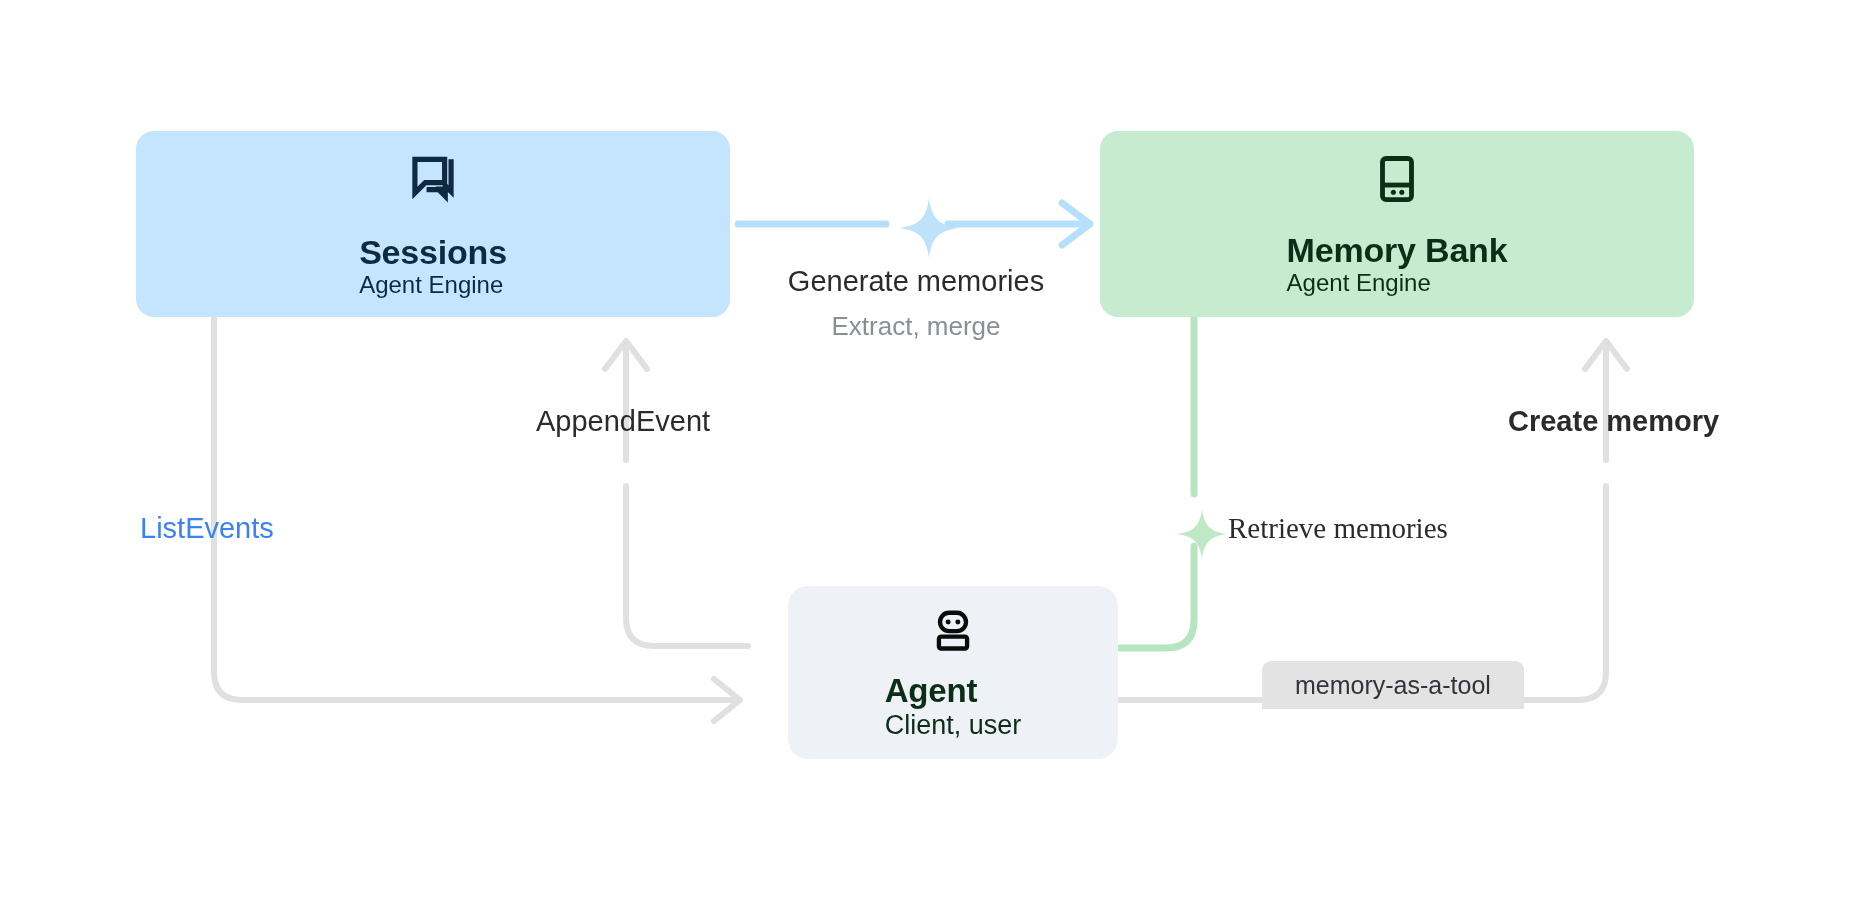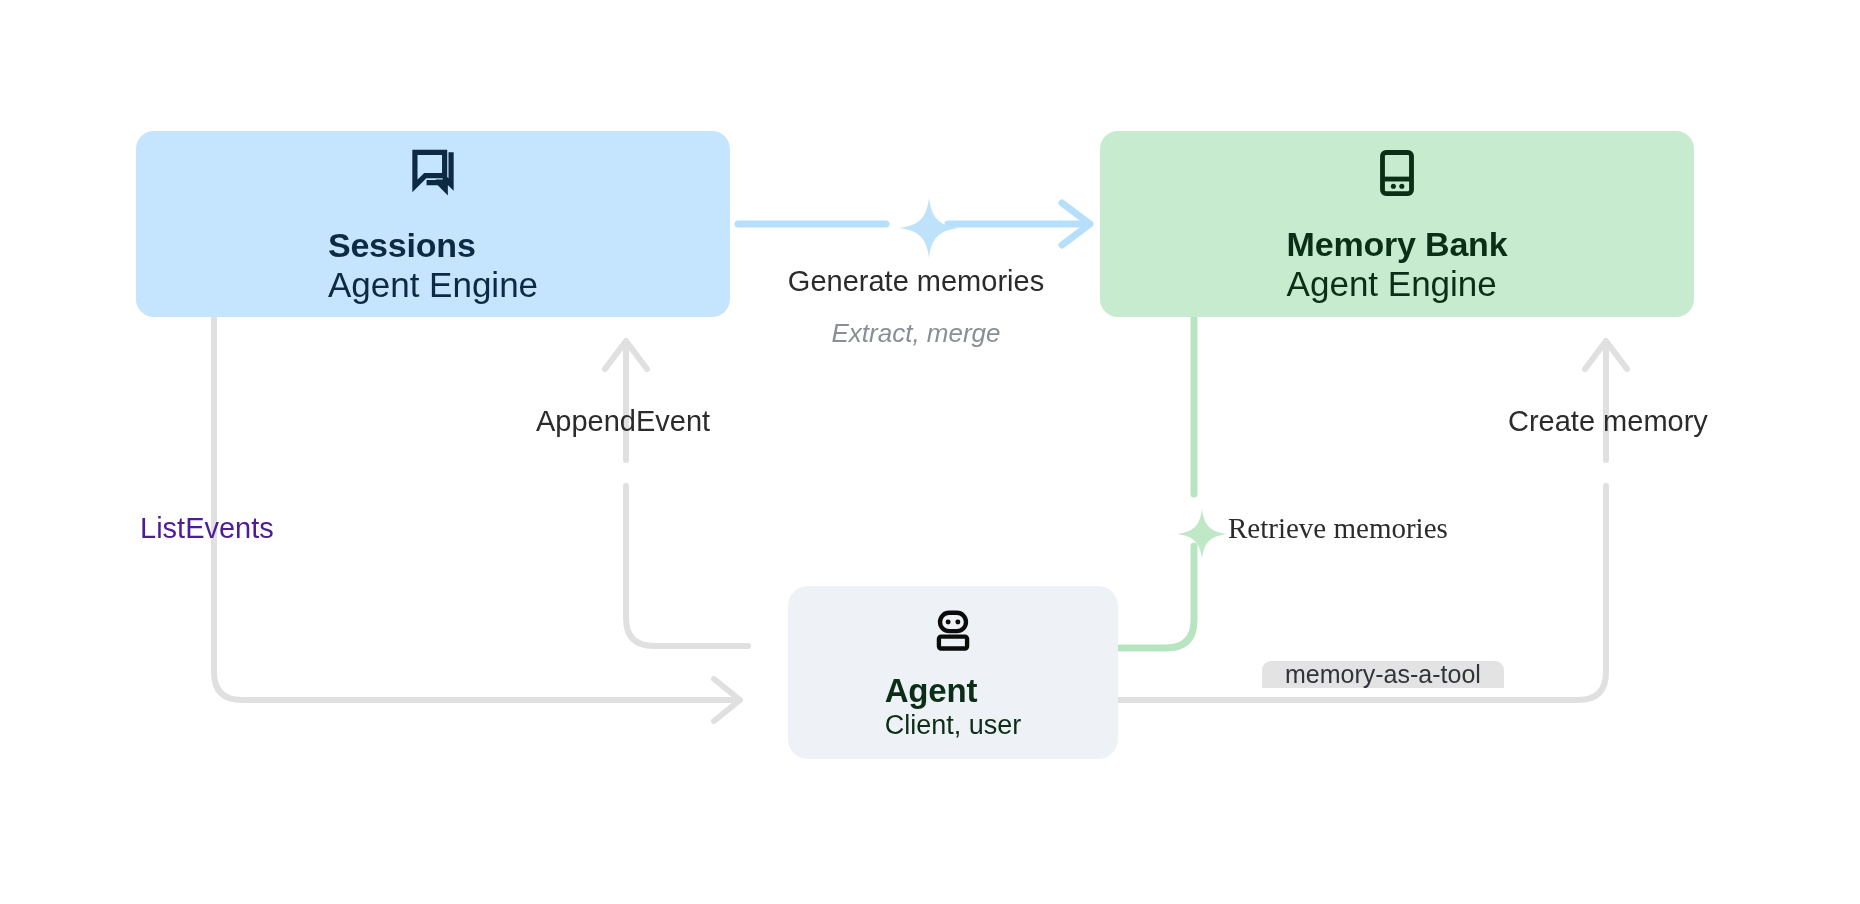--- a/index.html
+++ b/index.html
@@ -44,21 +44,21 @@
     justify-content: center;
   }
   .node .node-title {
     font-size: 34px;
     font-weight: 700;
     line-height: 1.12;
     letter-spacing: -0.2px;
     white-space: nowrap;
   }
   .node .node-sub {
-    font-size: 35px;
+    font-size: 24px;
     font-weight: 400;
     line-height: 1.18;
     white-space: nowrap;
   }
   .node .node-icon {
     display: flex;
     align-items: center;
     justify-content: center;
     flex: 0 0 auto;
   }
@@ -109,55 +109,56 @@
     color: #8a8f95;
     text-align: center;
   }
 
   #lbl-generate {
     left: 770px;
     top: 264px;
     width: 292px;
     text-align: center;
   }
-  #lbl-generate .label-sub { margin-top: 19px; font-style: italic; }
+  #lbl-generate .label-sub { margin-top: 12px; }
 
   #lbl-appendevent {
     left: 536px;
     top: 404px;
     font-size: 29px;
     color: #2b2b2b;
   }
   #lbl-listevents {
     left: 140px;
     top: 511px;
     font-size: 29px;
-    color: #4c1d95;
+    color: #3b82f6;
   }
   #lbl-retrieve {
     left: 1228px;
     top: 511px;
     font-size: 29px;
     color: #2b2b2b;
     font-family: Liberation Serif, serif;
   }
   #lbl-creatememory {
     left: 1508px;
     top: 404px;
     font-size: 29px;
     color: #2b2b2b;
+    font-weight: bold;
   }
 
   
   #badge-tool {
     position: absolute;
     left: 1262px;
     top: 661px;
-    height: 27px;
-    padding: 0 23px;
+    height: 48px;
+    padding: 0 33px;
     display: flex;
     align-items: center;
     background: #e3e3e3;
     border-radius: 9px 9px 0 0;
     font-size: 25px;
     color: #31343a;
     white-space: nowrap;
   }
 
   

